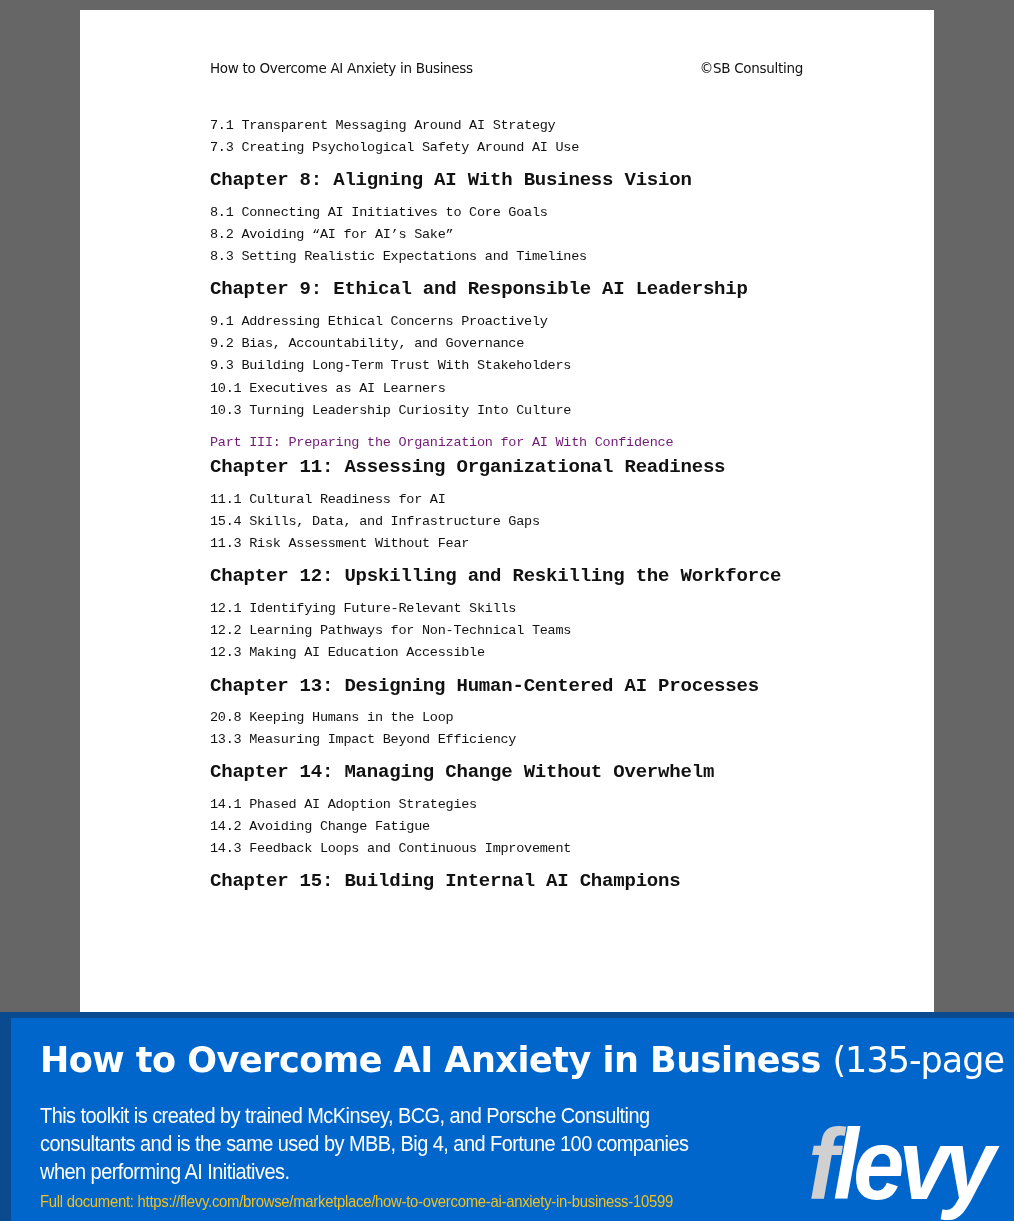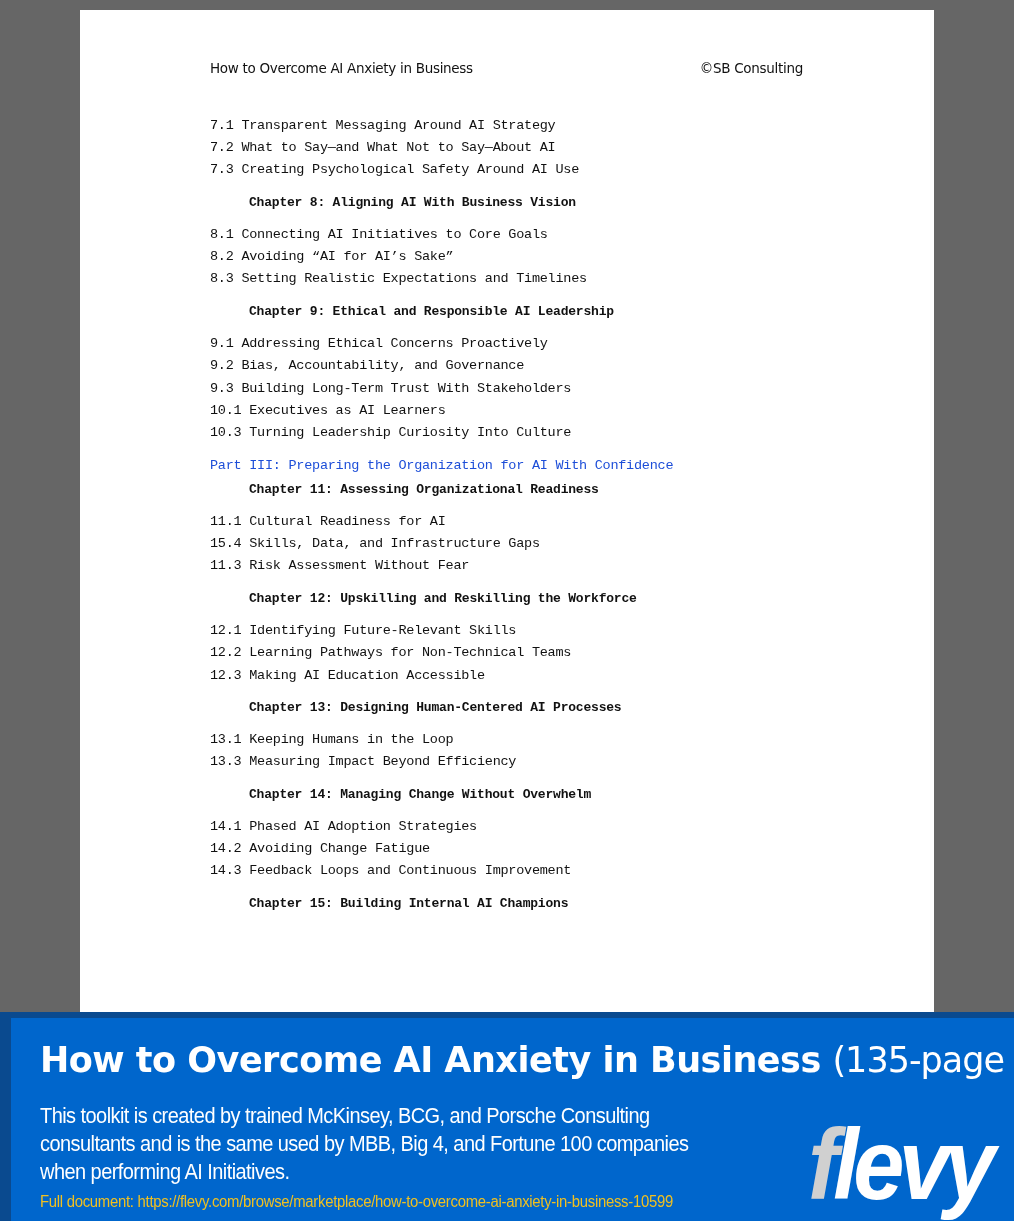--- a/index.html
+++ b/index.html
@@ -26,27 +26,27 @@
     .toc {
       position: absolute; left: 130px; top: 105px; width: 600px;
       font-family: Liberation Mono, monospace;
       color: #111;
     }
     .toc-line {
       font-size: 13.5px; line-height: 22.2px; height: 22.2px;
       white-space: nowrap; letter-spacing: -0.25px;
     }
     .toc-chapter {
-      font-size: 13px; font-weight: bold;
+      font-size: 19px; font-weight: bold;
       line-height: 22px; height: 22px;
       margin-top: 10px; margin-bottom: 10.5px;
-      white-space: nowrap; letter-spacing: -0.2px; margin-left: 39px;
+      white-space: nowrap; letter-spacing: -0.2px;
     }
     .toc-part {
-      font-size: 13.5px; color: #1d4ed8;
+      font-size: 13.5px; color: #701a75;
       line-height: 22px; height: 22px;
       margin-top: 10.5px;
       white-space: nowrap; letter-spacing: -0.25px;
     }
     .toc-part + .toc-chapter { margin-top: 2px; }
 
     .banner {
       position: absolute; left: 0; top: 1012px;
       width: 1014px; height: 209px;
       background: #0a4a8f;
@@ -97,21 +97,20 @@
 </head>
 <body>
 
 <div class="page">
   <div class="doc-header">
     <span class="left">How to Overcome AI Anxiety in Business</span>
     <span class="right">©SB Consulting</span>
   </div>
   <div class="toc" id="toc">
       <div class="toc-line">7.1 Transparent Messaging Around AI Strategy</div>
-      <div class="toc-line">7.2 What to Say—and What Not to Say—About AI</div>
       <div class="toc-line">7.3 Creating Psychological Safety Around AI Use</div>
       <div class="toc-chapter">Chapter 8: Aligning AI With Business Vision</div>
       <div class="toc-line">8.1 Connecting AI Initiatives to Core Goals</div>
       <div class="toc-line">8.2 Avoiding “AI for AI’s Sake”</div>
       <div class="toc-line">8.3 Setting Realistic Expectations and Timelines</div>
       <div class="toc-chapter">Chapter 9: Ethical and Responsible AI Leadership</div>
       <div class="toc-line">9.1 Addressing Ethical Concerns Proactively</div>
       <div class="toc-line">9.2 Bias, Accountability, and Governance</div>
       <div class="toc-line">9.3 Building Long-Term Trust With Stakeholders</div>
       <div class="toc-line">10.1 Executives as AI Learners</div>
@@ -119,21 +118,21 @@
       <div class="toc-part">Part III: Preparing the Organization for AI With Confidence</div>
       <div class="toc-chapter">Chapter 11: Assessing Organizational Readiness</div>
       <div class="toc-line">11.1 Cultural Readiness for AI</div>
       <div class="toc-line">15.4 Skills, Data, and Infrastructure Gaps</div>
       <div class="toc-line">11.3 Risk Assessment Without Fear</div>
       <div class="toc-chapter">Chapter 12: Upskilling and Reskilling the Workforce</div>
       <div class="toc-line">12.1 Identifying Future-Relevant Skills</div>
       <div class="toc-line">12.2 Learning Pathways for Non-Technical Teams</div>
       <div class="toc-line">12.3 Making AI Education Accessible</div>
       <div class="toc-chapter">Chapter 13: Designing Human-Centered AI Processes</div>
-      <div class="toc-line">13.1 Keeping Humans in the Loop</div>
+      <div class="toc-line">20.8 Keeping Humans in the Loop</div>
       <div class="toc-line">13.3 Measuring Impact Beyond Efficiency</div>
       <div class="toc-chapter">Chapter 14: Managing Change Without Overwhelm</div>
       <div class="toc-line">14.1 Phased AI Adoption Strategies</div>
       <div class="toc-line">14.2 Avoiding Change Fatigue</div>
       <div class="toc-line">14.3 Feedback Loops and Continuous Improvement</div>
       <div class="toc-chapter">Chapter 15: Building Internal AI Champions</div>
     </div>
 </div>
 
 <div class="banner">

